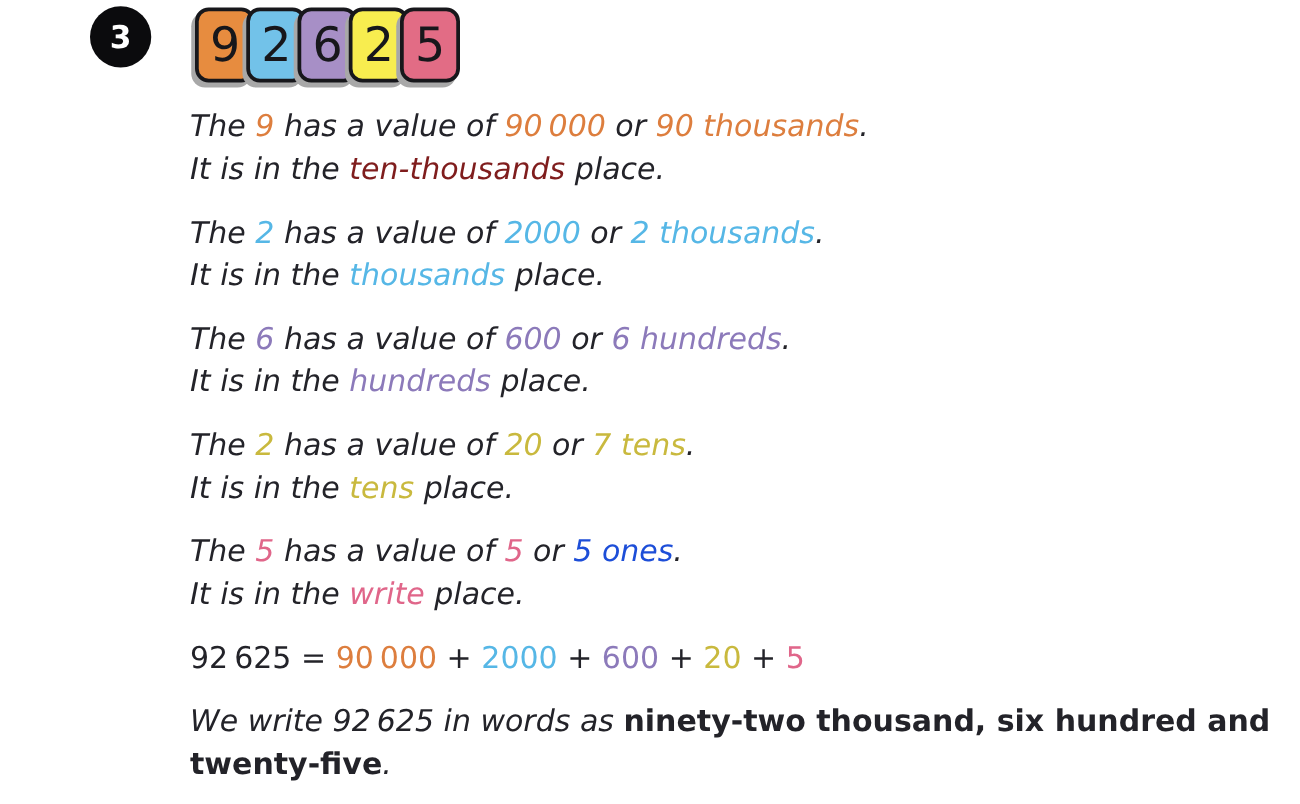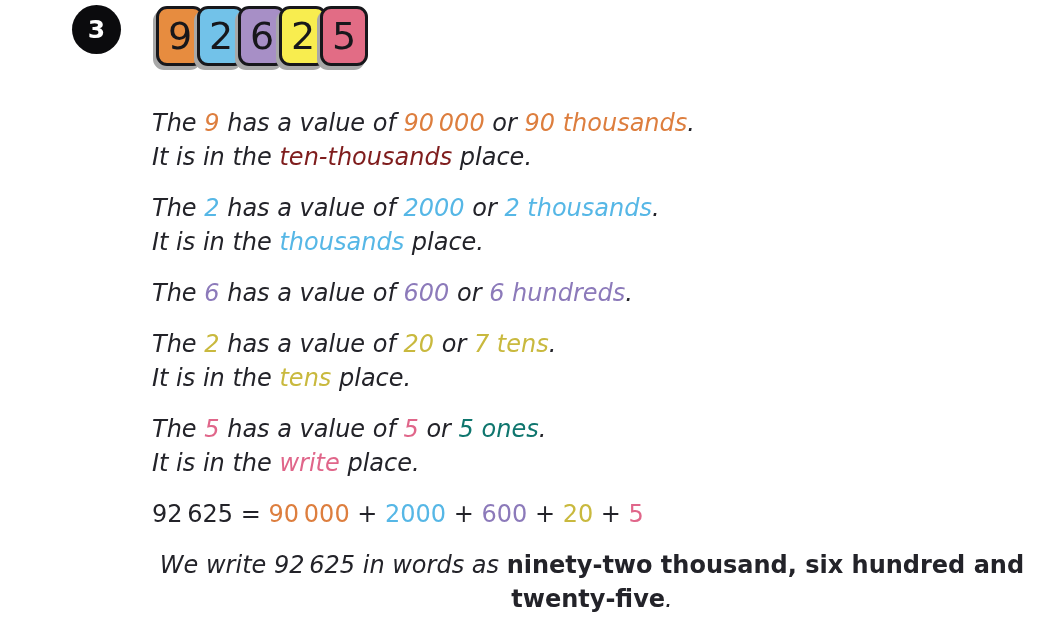--- a/index.html
+++ b/index.html
@@ -29,26 +29,26 @@
     border-radius:11px;
     display:flex; align-items:center; justify-content:center;
     font-size:38px; color:#17171b;
     box-shadow:-3px 4px 0 #a8a8a8;
     position:relative;
   }
   .card + .card { margin-left:-7px; }
 
   
   .content {
-    position:absolute; left:152px; top:106px; width:880px;
+    position:absolute; left:152px; top:84px; width:880px;
     font-size:24px; line-height:34px; color:#232329;
   }
   .para { margin:0 0 17px 0; font-style:italic; }
   .equation { margin:0 0 17px 0; font-style:normal; }
-  .closing { margin:0; font-style:italic;text-align:center; }
+  .closing { margin:0; font-style:italic; }
   .line { white-space:nowrap; }
   .seg-bold { font-weight:bold; font-style:normal; }
 </style>
 </head>
 <body>
 
 <div class="page">
 
   <div class="badge">3</div>
 
@@ -67,29 +67,30 @@
       <span class="line"><span style="color: rgb(35, 35, 41);">It is in the </span><span style="color: #7f1d1d;">ten-thousands</span><span style="color: rgb(35, 35, 41);"> place.</span></span>
     </p>
 
     <p class="para">
       <span class="line"><span style="color: rgb(35, 35, 41);">The </span><span style="color: rgb(86, 183, 230);">2</span><span style="color: rgb(35, 35, 41);"> has a value of </span><span style="color: rgb(86, 183, 230);">2000</span><span style="color: rgb(35, 35, 41);"> or </span><span style="color: rgb(86, 183, 230);">2 thousands</span><span style="color: rgb(35, 35, 41);">.</span></span><br>
       <span class="line"><span style="color: rgb(35, 35, 41);">It is in the </span><span style="color: rgb(86, 183, 230);">thousands</span><span style="color: rgb(35, 35, 41);"> place.</span></span>
     </p>
 
     <p class="para">
       <span class="line"><span style="color: rgb(35, 35, 41);">The </span><span style="color: rgb(140, 122, 186);">6</span><span style="color: rgb(35, 35, 41);"> has a value of </span><span style="color: rgb(140, 122, 186);">600</span><span style="color: rgb(35, 35, 41);"> or </span><span style="color: rgb(140, 122, 186);">6 hundreds</span><span style="color: rgb(35, 35, 41);">.</span></span><br>
+      <span class="line"><span style="color: rgb(35, 35, 41);">It is in the </span><span style="color: rgb(140, 122, 186);">hundreds</span><span style="color: rgb(35, 35, 41);"> place.</span></span>
     </p>
 
     <p class="para">
       <span class="line"><span style="color: rgb(35, 35, 41);">The </span><span style="color: rgb(201, 185, 62);">2</span><span style="color: rgb(35, 35, 41);"> has a value of </span><span style="color: rgb(201, 185, 62);">20</span><span style="color: rgb(35, 35, 41);"> or </span><span style="color: rgb(201, 185, 62);">7 tens</span><span style="color: rgb(35, 35, 41);">.</span></span><br>
       <span class="line"><span style="color: rgb(35, 35, 41);">It is in the </span><span style="color: rgb(201, 185, 62);">tens</span><span style="color: rgb(35, 35, 41);"> place.</span></span>
     </p>
 
     <p class="para">
-      <span class="line"><span style="color: rgb(35, 35, 41);">The </span><span style="color: rgb(224, 102, 138);">5</span><span style="color: rgb(35, 35, 41);"> has a value of </span><span style="color: rgb(224, 102, 138);">5</span><span style="color: rgb(35, 35, 41);"> or </span><span style="color: #0f766e;">5 ones</span><span style="color: rgb(35, 35, 41);">.</span></span><br>
+      <span class="line"><span style="color: rgb(35, 35, 41);">The </span><span style="color: rgb(224, 102, 138);">5</span><span style="color: rgb(35, 35, 41);"> has a value of </span><span style="color: rgb(224, 102, 138);">5</span><span style="color: rgb(35, 35, 41);"> or </span><span style="color: #1d4ed8;">5 ones</span><span style="color: rgb(35, 35, 41);">.</span></span><br>
       <span class="line"><span style="color: rgb(35, 35, 41);">It is in the </span><span style="color: rgb(224, 102, 138);">write</span><span style="color: rgb(35, 35, 41);"> place.</span></span>
     </p>
 
     <p class="equation">
       <span class="line"><span style="color: rgb(35, 35, 41);">92 625 = </span><span style="color: rgb(221, 126, 62);">90 000</span><span style="color: rgb(35, 35, 41);"> + </span><span style="color: rgb(86, 183, 230);">2000</span><span style="color: rgb(35, 35, 41);"> + </span><span style="color: rgb(140, 122, 186);">600</span><span style="color: rgb(35, 35, 41);"> + </span><span style="color: rgb(201, 185, 62);">20</span><span style="color: rgb(35, 35, 41);"> + </span><span style="color: rgb(224, 102, 138);">5</span></span>
     </p>
 
     <p class="closing">
       <span class="line"><span style="color: rgb(35, 35, 41);">We write 92 625 in words as </span><span class="seg-bold" style="color: rgb(35, 35, 41);">ninety-two thousand, six hundred and</span></span><br>
       <span class="line"><span class="seg-bold" style="color: rgb(35, 35, 41);">twenty-five</span><span style="color: rgb(35, 35, 41);">.</span></span>

